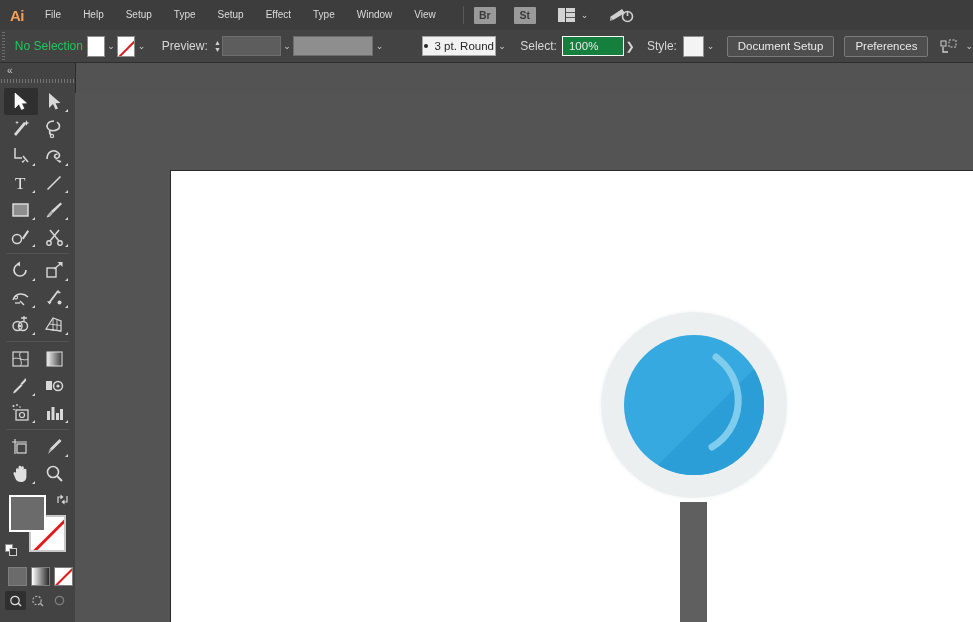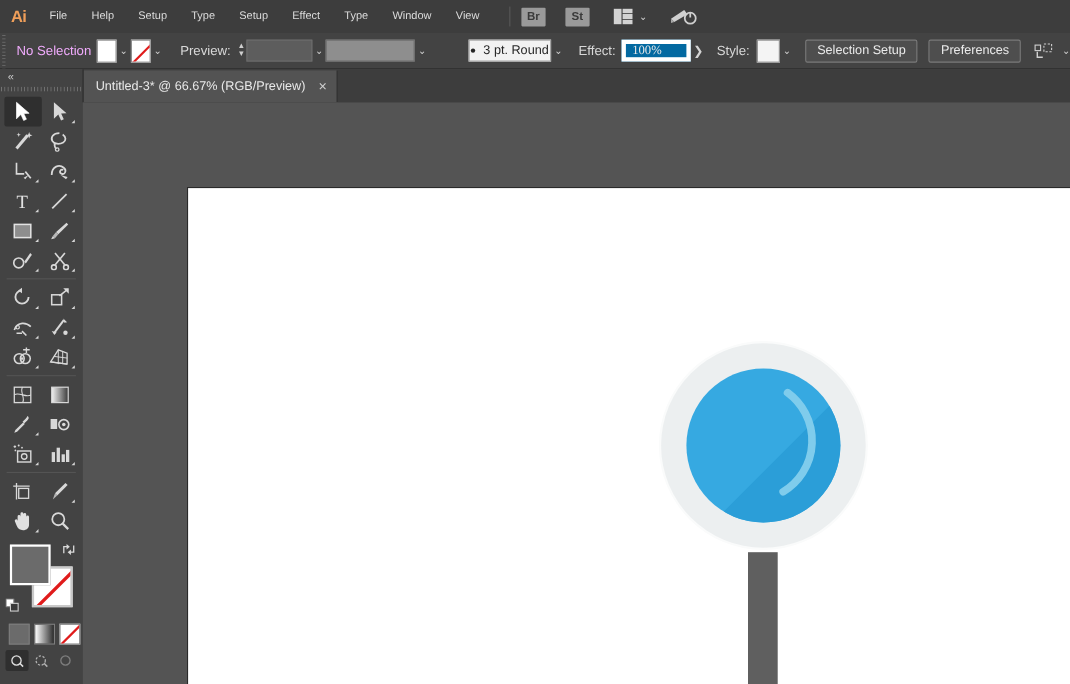--- a/index.html
+++ b/index.html
@@ -95,21 +95,21 @@
   }
   .cb-grip {
     width: 7px; height: 32px;
     background: repeating-linear-gradient(to bottom, #6e6e6e 0 1px, transparent 1px 3px);
     background-size: 3px 3px;
     background-position: 2px 8px;
     background-repeat: repeat-y;
   }
   .no-sel {
     font-size: 12px;
-    color: #f0abfc;
+    color: #22c55e;
     padding-left: 9px;
     width: 86px;
   }
   .swatch-box {
     width: 21px; height: 21px;
     border: 1px solid #8d8d8d;
     background: #fff;
     box-sizing: border-box;
   }
   .swatch-none {
@@ -177,27 +177,26 @@
     margin-left: 36px;
   }
   .brush-dot {
     width: 4px; height: 4px;
     border-radius: 50%;
     background: #262626;
   }
   .opacity-label { font-size: 12px; color: #d8d8d8; margin: 0 5px 0 12px; }
   .opac-field {
     width: 72px; height: 20px;
-    background: #0369a1;
-    border: 4px solid #ffffff;
+    background: #15803d;
+    border: 1px solid #ffffff;
     box-sizing: border-box;
     display: flex; align-items: center;
     padding-left: 6px;
     font-size: 11.5px;
-    font-family: Liberation Serif, serif;
   }
   .opac-arrow {
     width: 16px; height: 20px;
     display: flex; align-items: center; justify-content: center;
     color: #d4d4d4;
     font-size: 11px;
   }
   .style-label { font-size: 12px; color: #d8d8d8; margin: 0 6px 0 10px; }
   .style-swatch {
     width: 25px; height: 21px;
@@ -504,47 +503,41 @@
 
     <div class="grad-field"></div>
     <div class="mini-chev">⌄</div>
 
     <div class="brush-field">
       <span class="brush-dot"></span>
       <span>3 pt. Round</span>
     </div>
     <div class="mini-chev">⌄</div>
 
-    <div class="opacity-label">Effect:</div>
+    <div class="opacity-label">Select:</div>
     <div class="opac-field">100%</div>
     <div class="opac-arrow">❯</div>
 
     <div class="style-label">Style:</div>
     <div class="style-swatch"></div>
     <div class="mini-chev">⌄</div>
 
-    <div class="cb-button">Selection Setup</div>
+    <div class="cb-button">Document Setup</div>
     <div class="cb-button">Preferences</div>
 
     <div style="margin-left:12px;display:flex;align-items:center;">
       <svg width="20" height="16" viewBox="0 0 20 16">
         <rect x="1" y="3" width="5" height="5" fill="none" stroke="#d0d0d0" stroke-width="1"></rect>
         <rect x="9" y="2" width="7" height="7" fill="none" stroke="#d0d0d0" stroke-width="1" stroke-dasharray="2 1.5"></rect>
         <path d="M3 9 L3 14 L8 14" fill="none" stroke="#d0d0d0" stroke-width="1.3"></path>
       </svg>
       <span class="chev">⌄</span>
     </div>
   </div>
 
-  <div class="tabbar">
-    <div class="doc-tab">
-      <span>Untitled-3* @ 66.67% (RGB/Preview)</span>
-      <span class="tab-close">×</span>
-    </div>
-  </div>
 
   <div class="toolbar">
     <div class="tb-collapse">«</div>
     <div class="tb-grip"></div>
 
     <div class="tools">
 
       <div class="tool active">
         <svg width="17" height="19" viewBox="0 0 17 19">
             <path d="M3 1 L3 16 L7 12 L9.5 17.5 L12 16.4 L9.6 11.2 L14.5 11 Z" fill="#fff" stroke="#fff" stroke-width="0.6" stroke-linejoin="round"></path>

